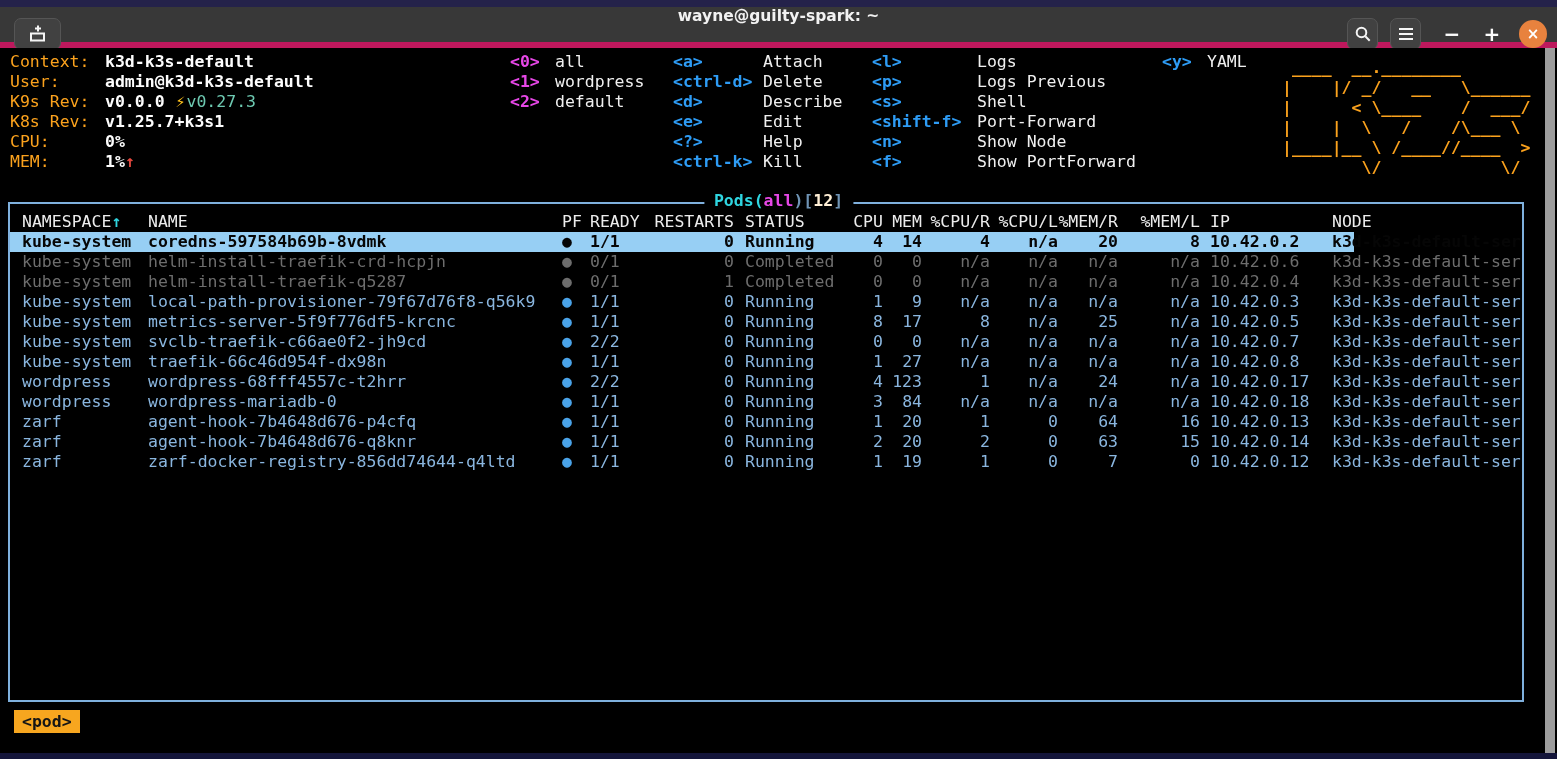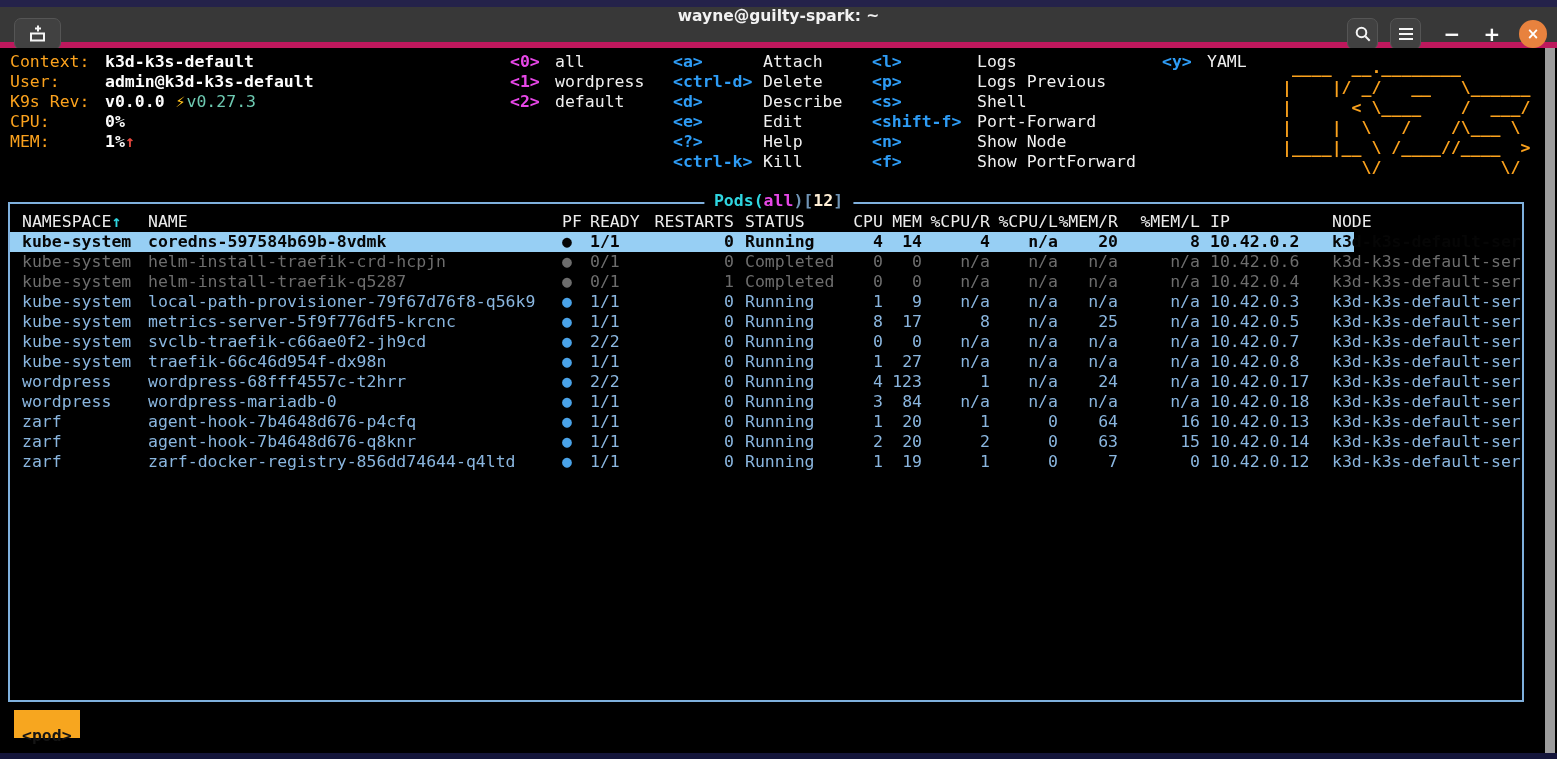--- a/index.html
+++ b/index.html
@@ -78,21 +78,21 @@
   .c-status{width:105px;padding-left:5px}
   .c-cpu{width:38px;text-align:right}
   .c-mem{width:39px;text-align:right}
   .c-cpur{width:68px;text-align:right}
   .c-cpul{width:68px;text-align:right}
   .c-memr{width:60px;text-align:right}
   .c-meml{width:82px;text-align:right}
   .c-ip{width:122px;padding-left:10px}
   .c-node{width:200px;padding-left:10px}
 
-  .crumb{position:absolute;left:14px;top:662px;height:23px;line-height:23px;padding:14px 8px;
+  .crumb{position:absolute;left:14px;top:662px;height:23px;line-height:23px;padding:0 8px;
          background:var(--crumb-orange);color:#151515;font-weight:bold;font-size:16.5px;white-space:pre}
 </style>
 </head>
 <body>
 
 <div id="stage">
 
   <div class="top-strip"></div>
 
   <header class="titlebar">
@@ -119,20 +119,21 @@
     <button class="win-close"><span>×</span></button>
   </header>
 
   <div class="terminal">
 
     <section class="hud">
       <div class="hud-col" id="info-col">
           <div class="line"><span class="i-label">Context:</span><span class="i-value">k3d-k3s-default</span></div>
           <div class="line"><span class="i-label">User:</span><span class="i-value">admin@k3d-k3s-default</span></div>
           <div class="line"><span class="i-label">K9s Rev:</span><span class="i-value">v0.0.0 </span><span class="i-spark">⚡</span><span class="i-upgrade">v0.27.3</span></div>
+          <div class="line"><span class="i-label">K8s Rev:</span><span class="i-value">v1.25.7+k3s1</span></div>
           <div class="line"><span class="i-label">CPU:</span><span class="i-value">0%</span></div>
           <div class="line"><span class="i-label">MEM:</span><span class="i-value">1%</span><span class="i-arrow">↑</span></div>
         </div>
       <div class="hud-col" id="ns-col">
           <div class="line"><span class="hk-key">&lt;0&gt;</span><span class="hk-label">all</span></div>
           <div class="line"><span class="hk-key">&lt;1&gt;</span><span class="hk-label">wordpress</span></div>
           <div class="line"><span class="hk-key">&lt;2&gt;</span><span class="hk-label">default</span></div>
         </div>
       <div class="hud-col" id="ac1">
           <div class="line"><span class="hk-key">&lt;a&gt;</span><span class="hk-label">Attach</span></div>

